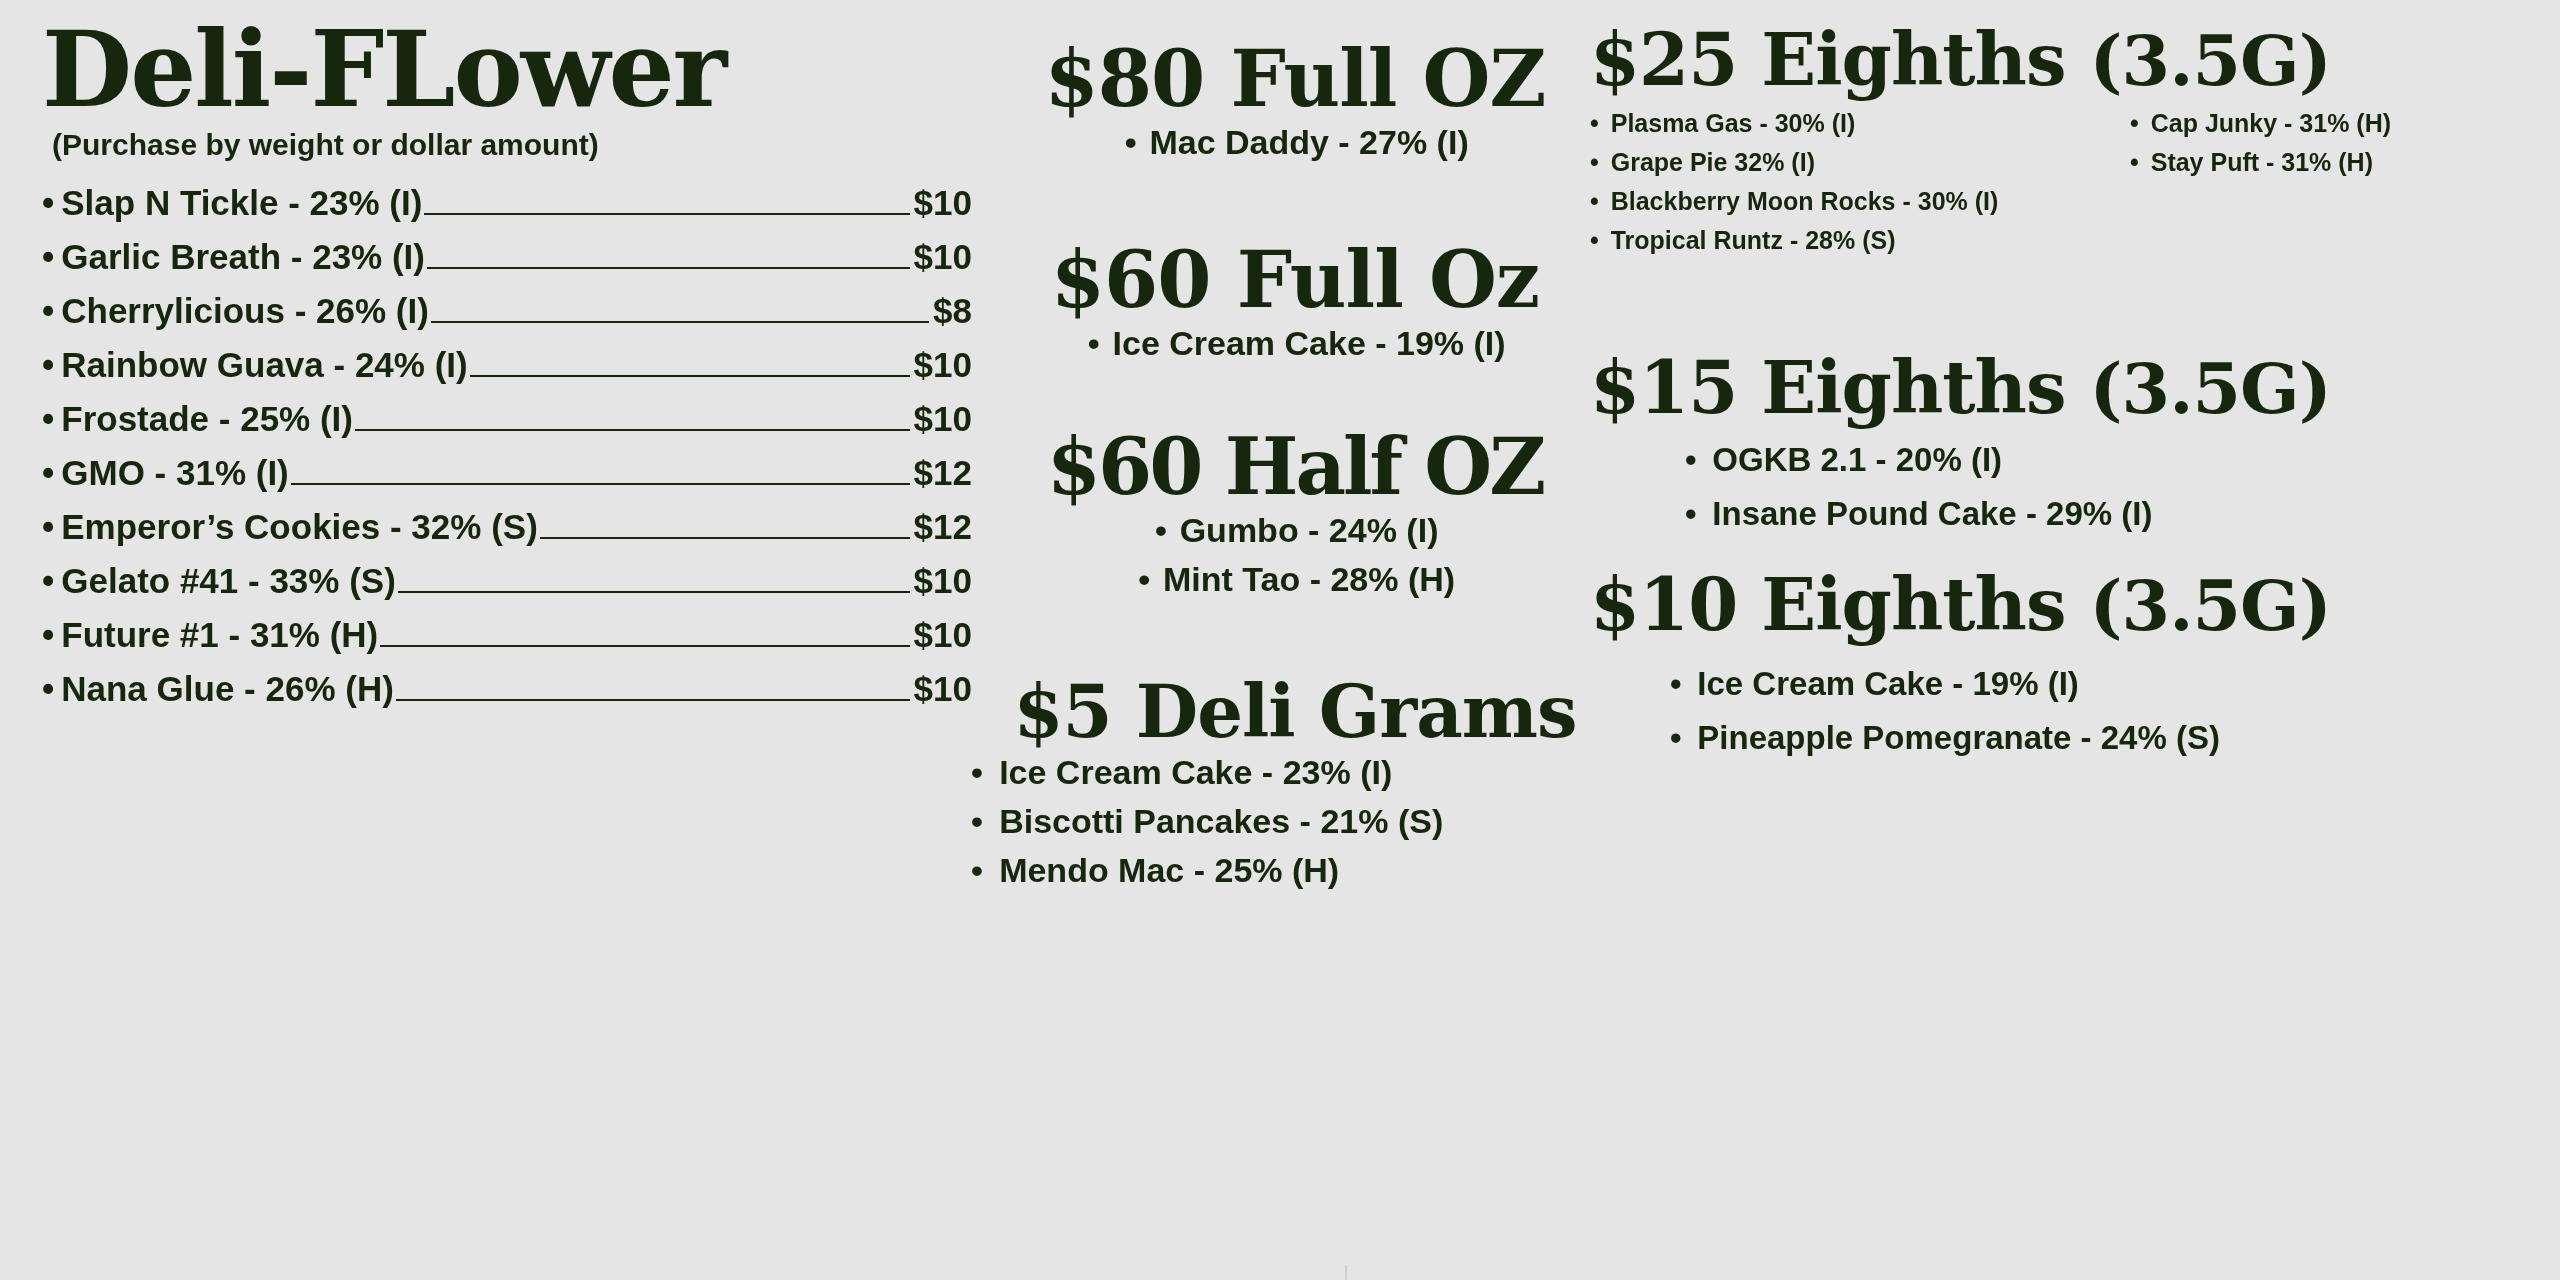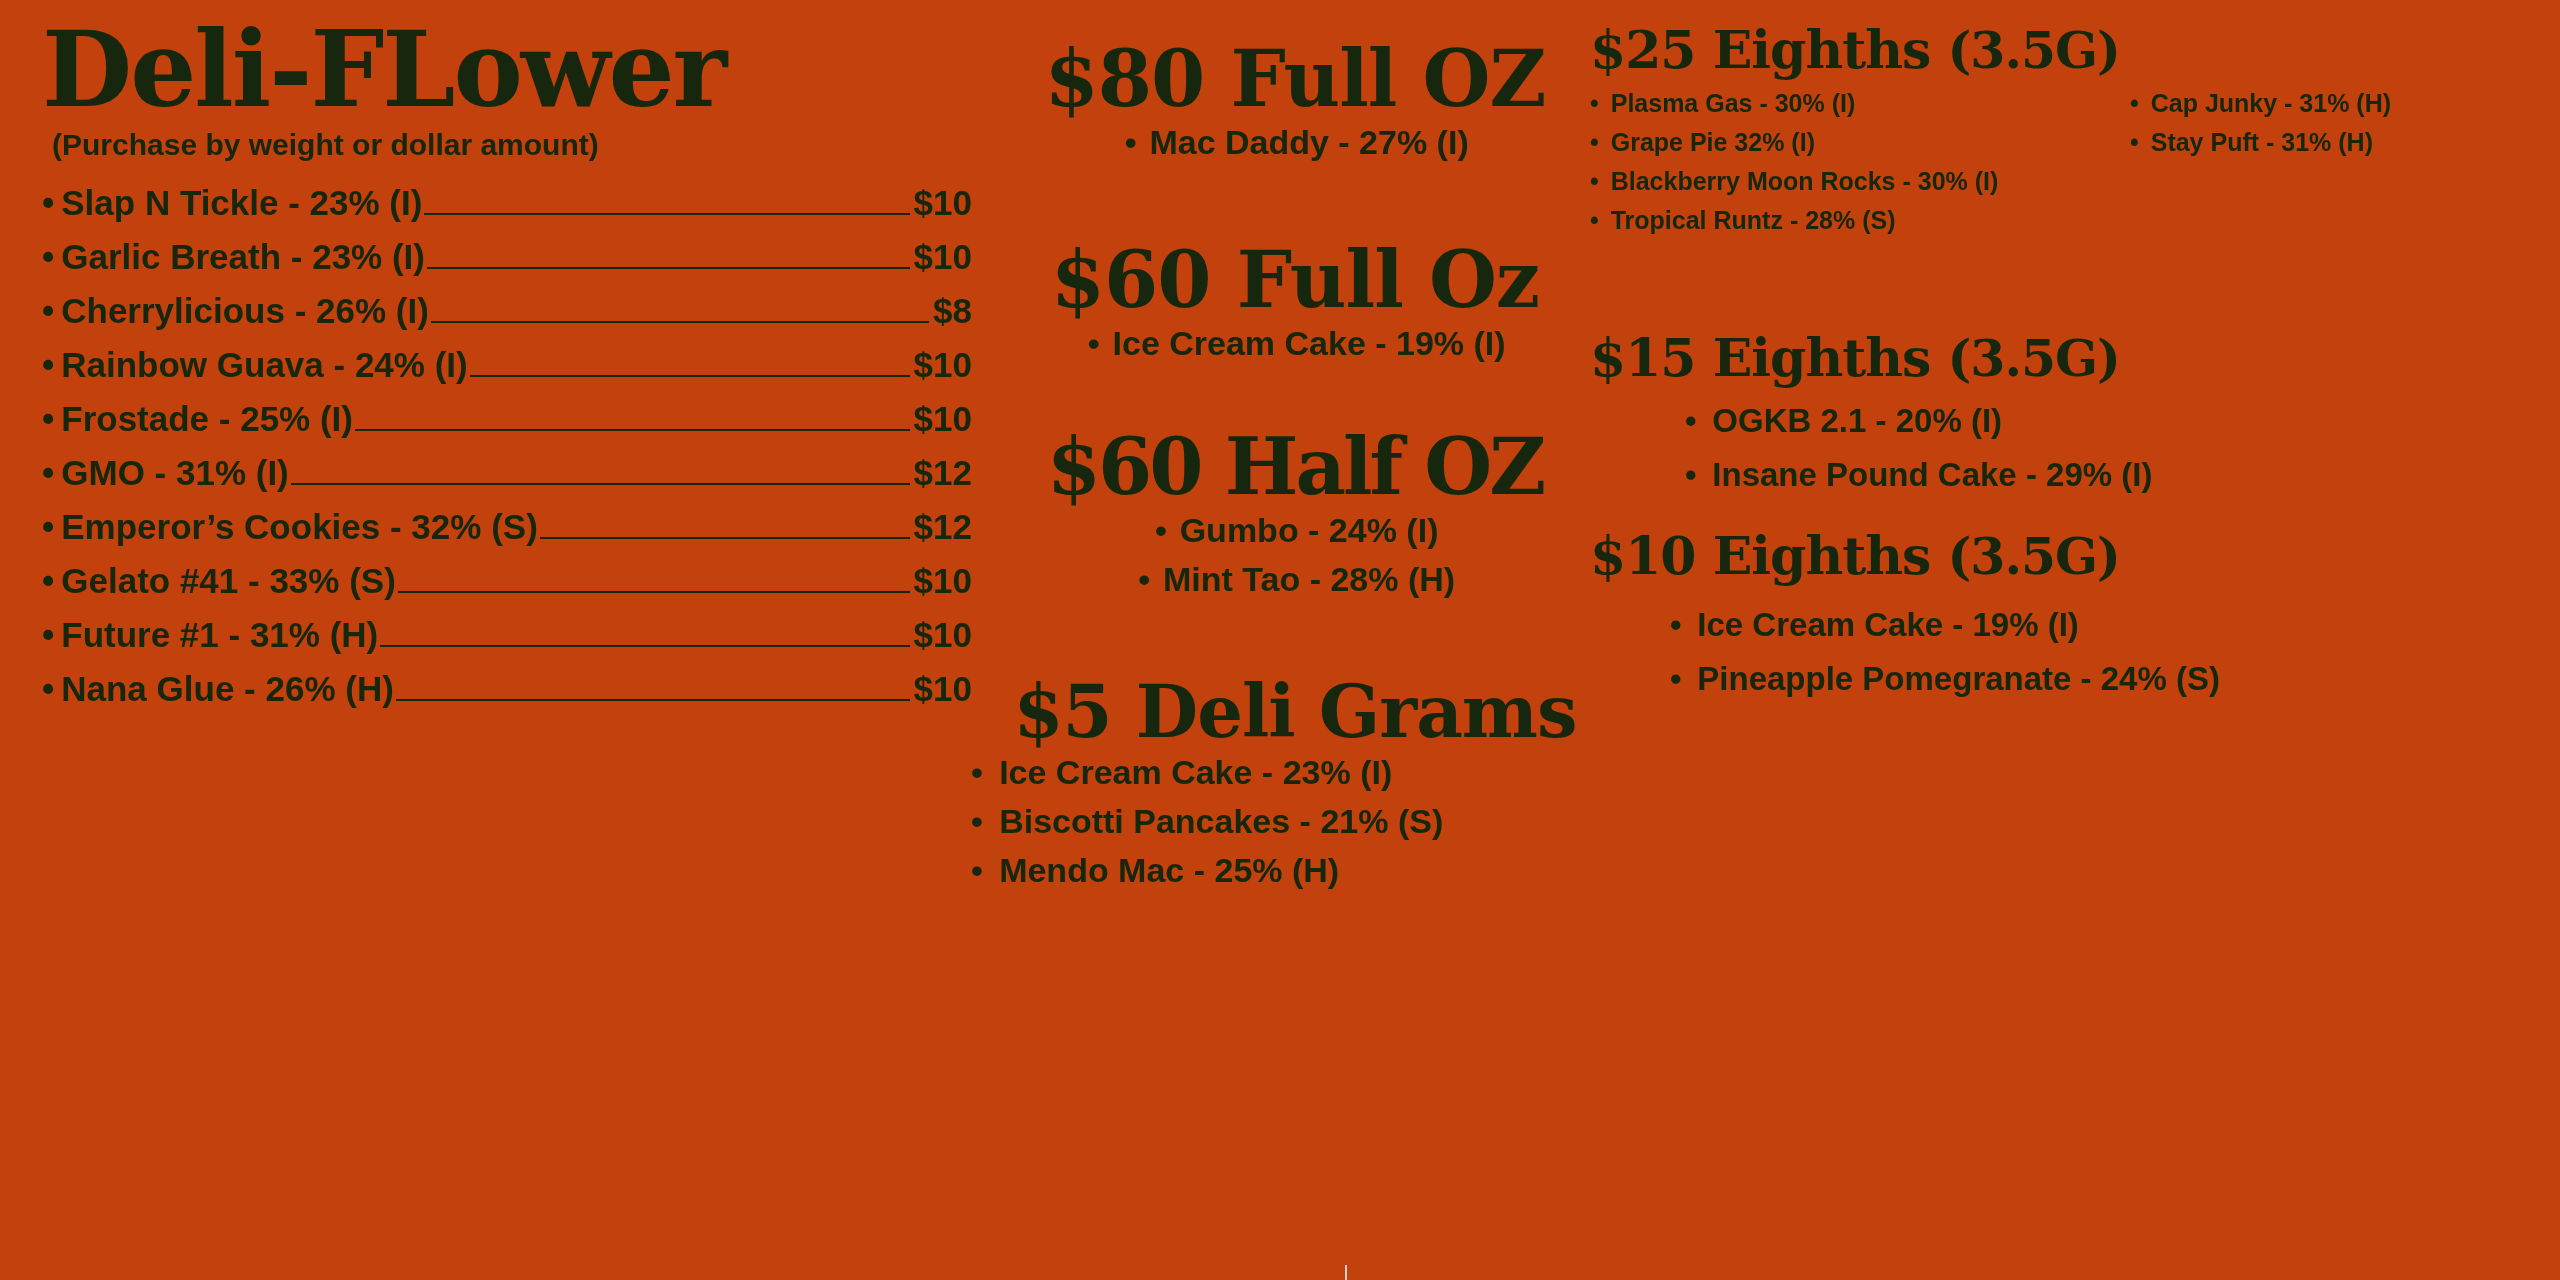--- a/index.html
+++ b/index.html
@@ -12,21 +12,21 @@
     height: 1280px;
     font-family: "Liberation Sans", sans-serif;
     color: #16270d;
     overflow: hidden;
     position: relative;
   }
   .page {
     position: relative;
     width: 2560px;
     height: 1280px;
-    background: #c2410c;
+    background: #e5e5e5;
   }
 
   
   .heading {
     font-family: "DejaVu Serif", serif;
     font-weight: bold;
     color: #16270d;
     letter-spacing: -1px;
     line-height: 1.0;
     white-space: nowrap;
@@ -118,21 +118,21 @@
   #list-5deli li { text-align: left; padding-left: 26px; }
 
   
   #col-right {
     position: absolute;
     left: 1590px;
     top: 24px;
     width: 960px;
   }
   .right-head {
-    font-size: 52px;
+    font-size: 72px;
     white-space: nowrap;
   }
   .eighth-sub {
     font-size: 0.97em;
   }
   #blk-25 {
     position: relative;
     margin-top: 8px;
     height: 230px;
     text-decoration: underline;

